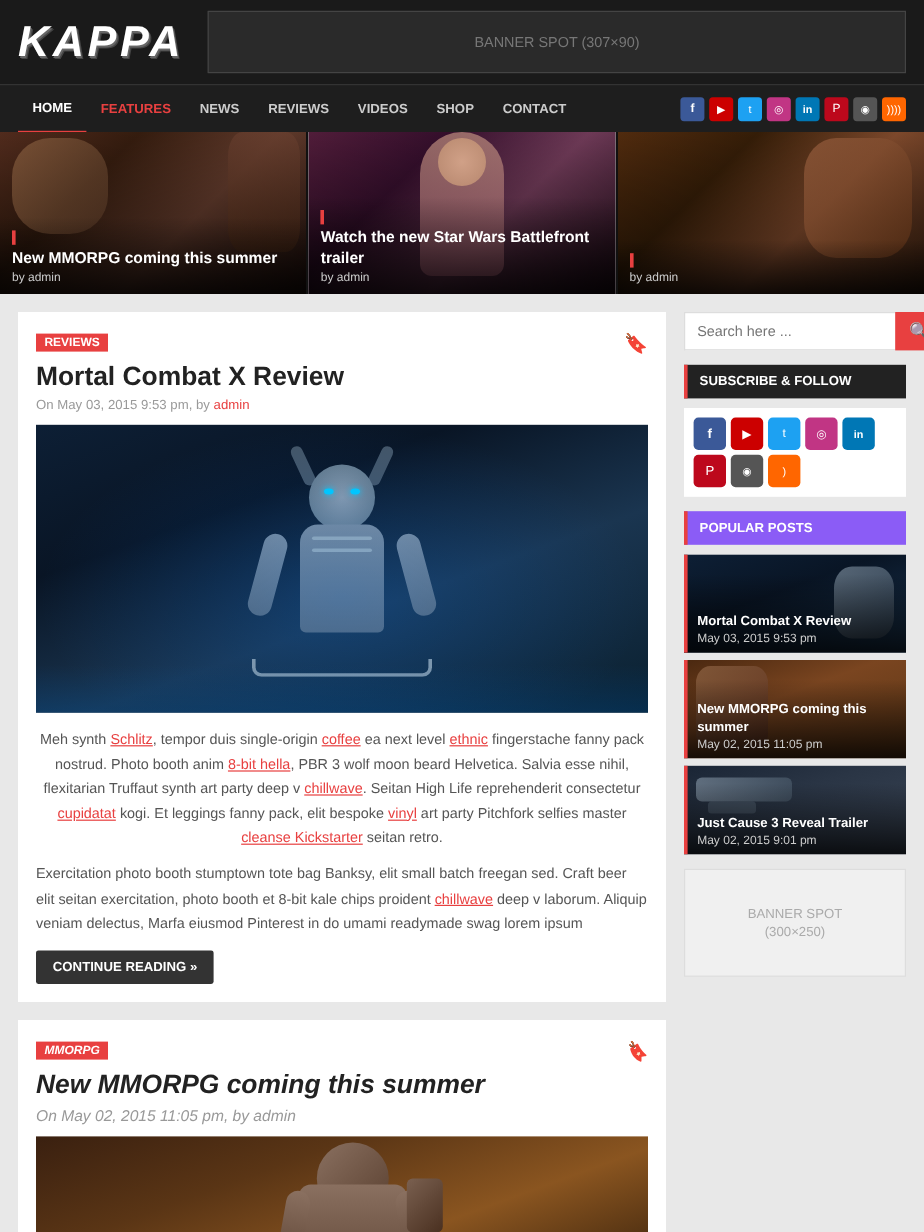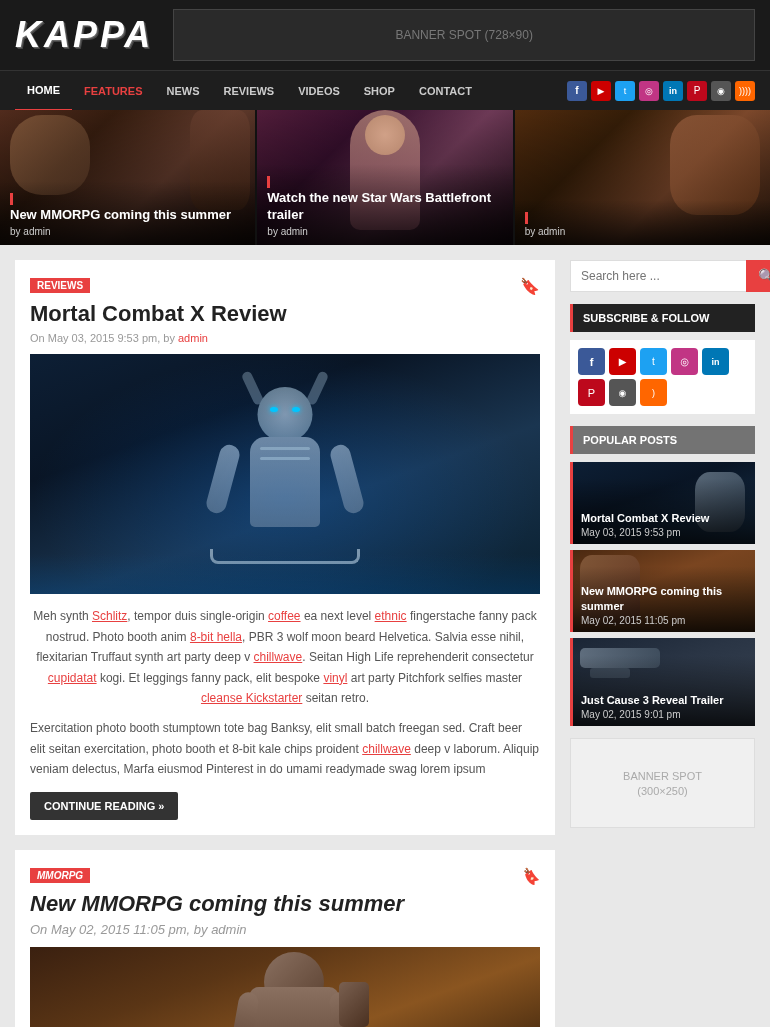--- a/index.html
+++ b/index.html
@@ -3,21 +3,21 @@
   <meta charset="utf-8">
   <style>
     * { margin: 0; padding: 0; box-sizing: border-box; }
     body { font-family: Arial, sans-serif; background: #e8e8e8; width: 770px; }
   </style>
 </head>
 <body>
 
 <div style="background:#1a1a1a; display:flex; align-items:center; padding:10px 15px; height:70px;">
   <div style="color:#fff; font-size:36px; font-weight:900; font-style:italic; letter-spacing:3px; font-family:'Arial Black',sans-serif; margin-right:20px; text-shadow: 1px 1px 0 #666, 2px 2px 0 #444;">KAPPA</div>
-  <div style="background:#2a2a2a; flex:1; height:52px; display:flex; align-items:center; justify-content:center; color:#777; font-size:12px; border:1px solid #444;">BANNER SPOT (728×90)</div>
+  <div style="background:#2a2a2a; flex:1; height:52px; display:flex; align-items:center; justify-content:center; color:#777; font-size:12px; border:1px solid #444;">BANNER SPOT (307×90)</div>
 </div>
 
 <div style="background:#1e1e1e; display:flex; align-items:center; padding:0 15px; height:40px; border-top:1px solid #333;">
   <div style="display:flex; align-items:center; flex:1;">
     <div style="color:#fff; font-size:11px; font-weight:bold; padding:0 12px; height:40px; display:flex; align-items:center; text-transform:uppercase; cursor:pointer; border-bottom:2px solid #e84040;">HOME</div>
     <div style="color:#e84040; font-size:11px; font-weight:bold; padding:15px 12px; height:40px; display:flex; align-items:center; text-transform:uppercase; cursor:pointer;">FEATURES</div>
     <div style="color:#ccc; font-size:11px; font-weight:bold; padding:0 12px; height:40px; display:flex; align-items:center; text-transform:uppercase; cursor:pointer;">NEWS</div>
     <div style="color:#ccc; font-size:11px; font-weight:bold; padding:0 12px; height:40px; display:flex; align-items:center; text-transform:uppercase; cursor:pointer;">REVIEWS</div>
     <div style="color:#ccc; font-size:11px; font-weight:bold; padding:0 12px; height:40px; display:flex; align-items:center; text-transform:uppercase; cursor:pointer;">VIDEOS</div>
     <div style="color:#ccc; font-size:11px; font-weight:bold; padding:0 12px; height:40px; display:flex; align-items:center; text-transform:uppercase; cursor:pointer;">SHOP</div>
@@ -174,21 +174,21 @@
         <div style="width:27px;height:27px;background:#1da1f2;border-radius:4px;display:flex;align-items:center;justify-content:center;color:#fff;font-size:10px;cursor:pointer;">t</div>
         <div style="width:27px;height:27px;background:#c13584;border-radius:4px;display:flex;align-items:center;justify-content:center;color:#fff;font-size:10px;cursor:pointer;">◎</div>
         <div style="width:27px;height:27px;background:#0077b5;border-radius:4px;display:flex;align-items:center;justify-content:center;color:#fff;font-size:9px;font-weight:bold;cursor:pointer;">in</div>
         <div style="width:27px;height:27px;background:#bd081c;border-radius:4px;display:flex;align-items:center;justify-content:center;color:#fff;font-size:11px;cursor:pointer;">P</div>
         <div style="width:27px;height:27px;background:#555;border-radius:4px;display:flex;align-items:center;justify-content:center;color:#fff;font-size:9px;cursor:pointer;">◉</div>
         <div style="width:27px;height:27px;background:#f60;border-radius:4px;display:flex;align-items:center;justify-content:center;color:#fff;font-size:9px;cursor:pointer;">)</div>
       </div>
     </div>
 
     <div style="margin-bottom:12px;">
-      <div style="background:#737373;color:#fff;font-size:11px;font-weight:bold;padding:8px 10px;text-transform:uppercase;border-left:3px solid #e84040;margin-bottom:8px;">POPULAR POSTS</div>
+      <div style="background:#8b5cf6;color:#fff;font-size:11px;font-weight:bold;padding:8px 10px;text-transform:uppercase;border-left:3px solid #e84040;margin-bottom:8px;">POPULAR POSTS</div>
 
       <div style="position:relative;overflow:hidden;height:82px;margin-bottom:6px;cursor:pointer;">
         <div style="position:absolute;inset:0;background:linear-gradient(160deg,#0d1f35 0%,#091525 40%,#1a3550 100%);">
           <div style="position:absolute;top:10px;right:10px;width:50px;height:60px;background:linear-gradient(135deg,#6a7a8a,#3a4a5a);border-radius:30%;opacity:0.8;"></div>
         </div>
         <div style="position:absolute;inset:0;background:linear-gradient(transparent 20%,rgba(0,0,0,0.8) 100%);"></div>
         <div style="position:absolute;top:0;left:0;width:3px;height:100%;background:#e84040;"></div>
         <div style="position:absolute;bottom:0;left:0;right:0;padding:6px 8px 6px 11px;">
           <div style="color:#fff;font-size:11px;font-weight:bold;line-height:1.3;margin-bottom:2px;">Mortal Combat X Review</div>
           <div style="color:#ccc;font-size:10px;">May 03, 2015 9:53 pm</div>
@@ -200,21 +200,21 @@
           <div style="position:absolute;top:5px;left:10px;width:60px;height:70px;background:linear-gradient(135deg,#8a6040,#5a3020);border-radius:20%;opacity:0.8;"></div>
         </div>
         <div style="position:absolute;inset:0;background:linear-gradient(transparent 20%,rgba(0,0,0,0.8) 100%);"></div>
         <div style="position:absolute;top:0;left:0;width:3px;height:100%;background:#e84040;"></div>
         <div style="position:absolute;bottom:0;left:0;right:0;padding:6px 8px 6px 11px;">
           <div style="color:#fff;font-size:11px;font-weight:bold;line-height:1.3;margin-bottom:2px;">New MMORPG coming this summer</div>
           <div style="color:#ccc;font-size:10px;">May 02, 2015 11:05 pm</div>
         </div>
       </div>
 
-      <div style="position:relative;overflow:hidden;height:88px;margin-bottom:6px;cursor:pointer;">
+      <div style="position:relative;overflow:hidden;height:74px;margin-bottom:6px;cursor:pointer;">
         <div style="position:absolute;inset:0;background:linear-gradient(160deg,#1a2535 0%,#2a3545 40%,#3a4555 100%);">
           <div style="position:absolute;top:10px;left:10px;width:80px;height:20px;background:linear-gradient(90deg,#7a8a9a,#4a5a6a);border-radius:5px;opacity:0.7;"></div>
           <div style="position:absolute;top:30px;left:20px;width:40px;height:10px;background:#5a6a7a;border-radius:3px;opacity:0.5;"></div>
         </div>
         <div style="position:absolute;inset:0;background:linear-gradient(transparent 20%,rgba(0,0,0,0.8) 100%);"></div>
         <div style="position:absolute;top:0;left:0;width:3px;height:100%;background:#e84040;"></div>
         <div style="position:absolute;bottom:0;left:0;right:0;padding:6px 8px 6px 11px;">
           <div style="color:#fff;font-size:11px;font-weight:bold;line-height:1.3;margin-bottom:2px;">Just Cause 3 Reveal Trailer</div>
           <div style="color:#ccc;font-size:10px;">May 02, 2015 9:01 pm</div>
         </div>

